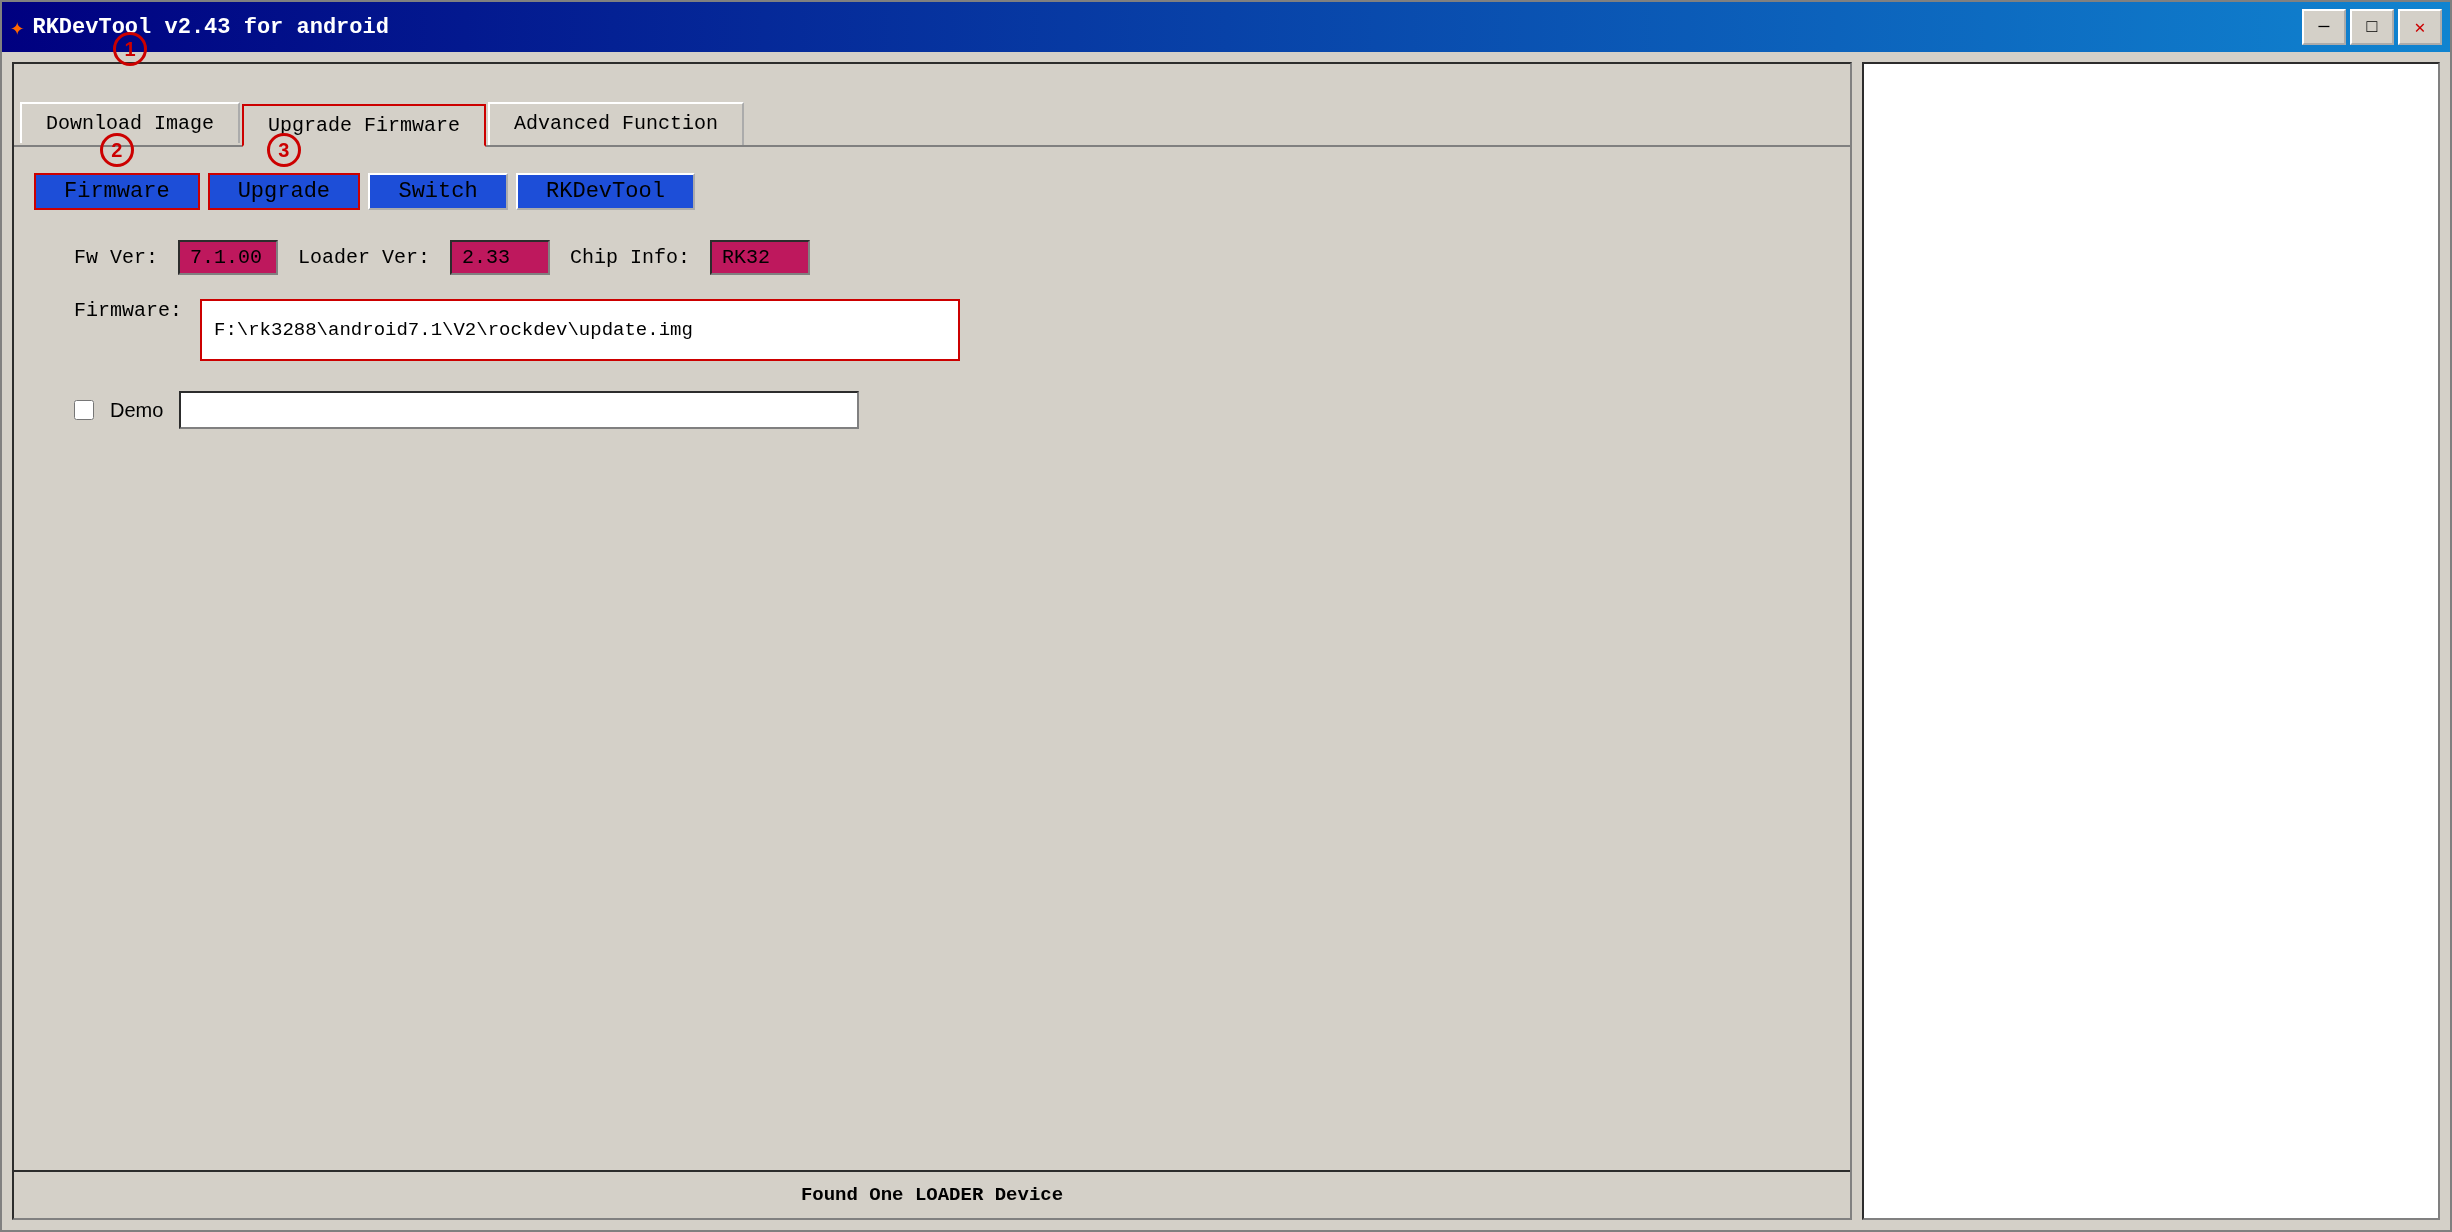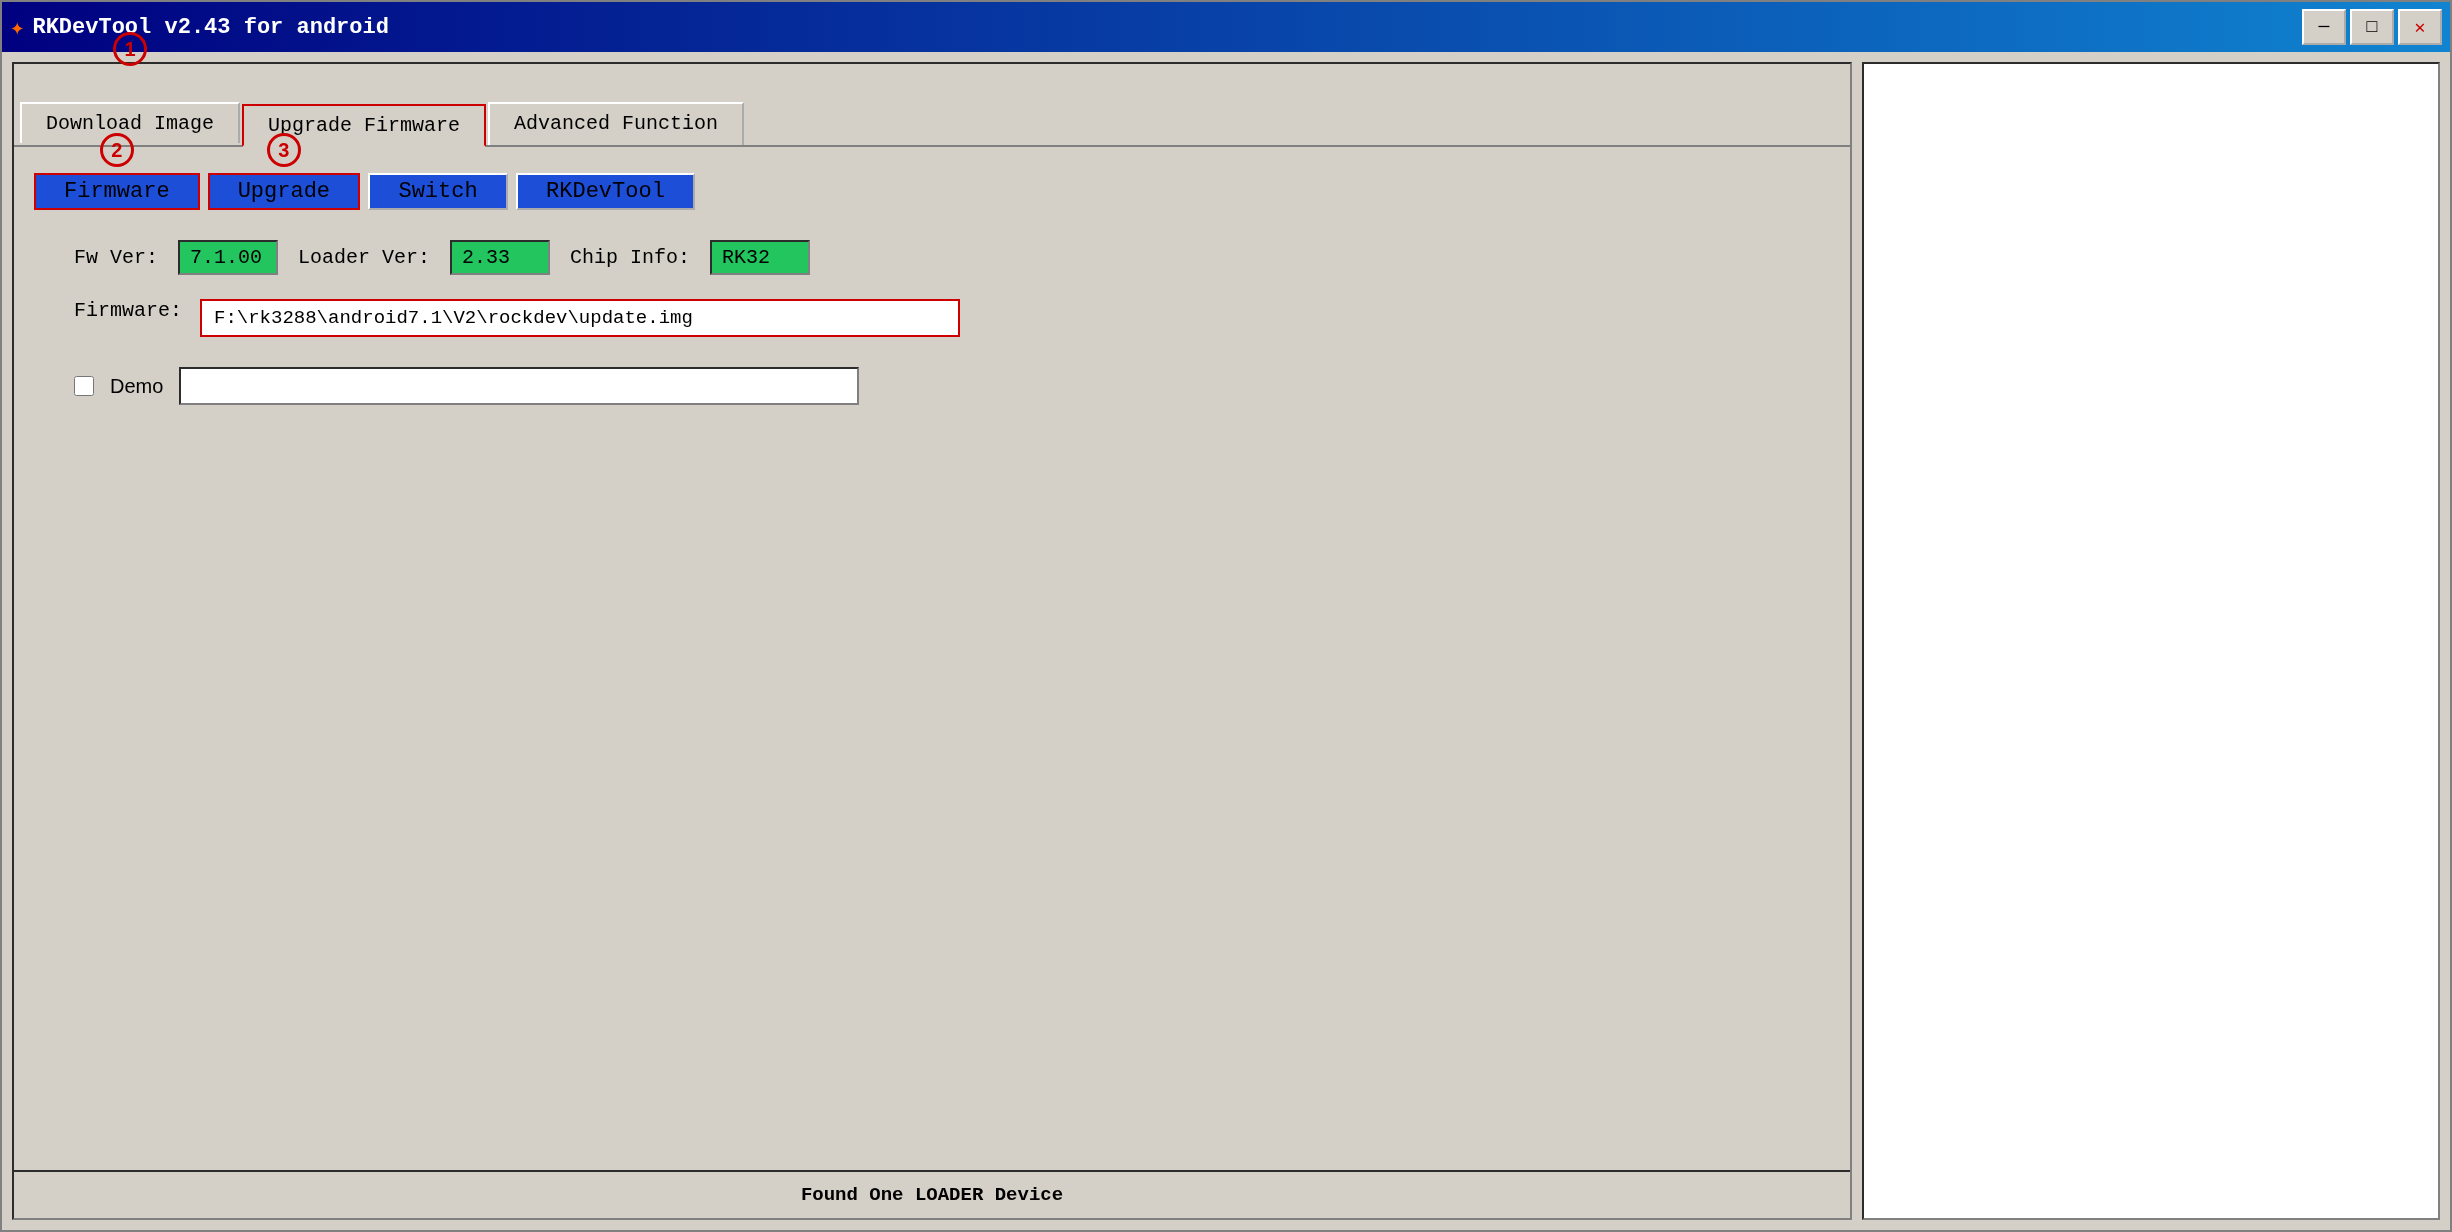--- a/index.html
+++ b/index.html
@@ -128,41 +128,41 @@
       margin-bottom: 24px;
       margin-left: 40px;
     }
     .info-label {
       font-size: 20px;
       font-family: 'Courier New', monospace;
       min-width: 80px;
     }
     .info-value {
       border: 2px inset #808080;
-      background: #22c55e;
+      background: #be185d;
       padding: 4px 10px;
       font-size: 20px;
       font-family: 'Courier New', monospace;
       min-width: 100px;
     }
     .firmware-row {
       display: flex;
       gap: 16px;
       margin-bottom: 30px;
       margin-left: 40px;
     }
     .firmware-label {
       font-size: 20px;
       font-family: 'Courier New', monospace;
       min-width: 110px;
     }
     .firmware-path {
       border: 2px solid #cc0000;
       background: white;
-      padding: 6px 12px;
+      padding: 18px 12px;
       font-size: 19px;
       font-family: 'Courier New', monospace;
       width: 760px;
     }
     .demo-row {
       display: flex;
       align-items: center;
       gap: 16px;
       margin-left: 40px;
     }

